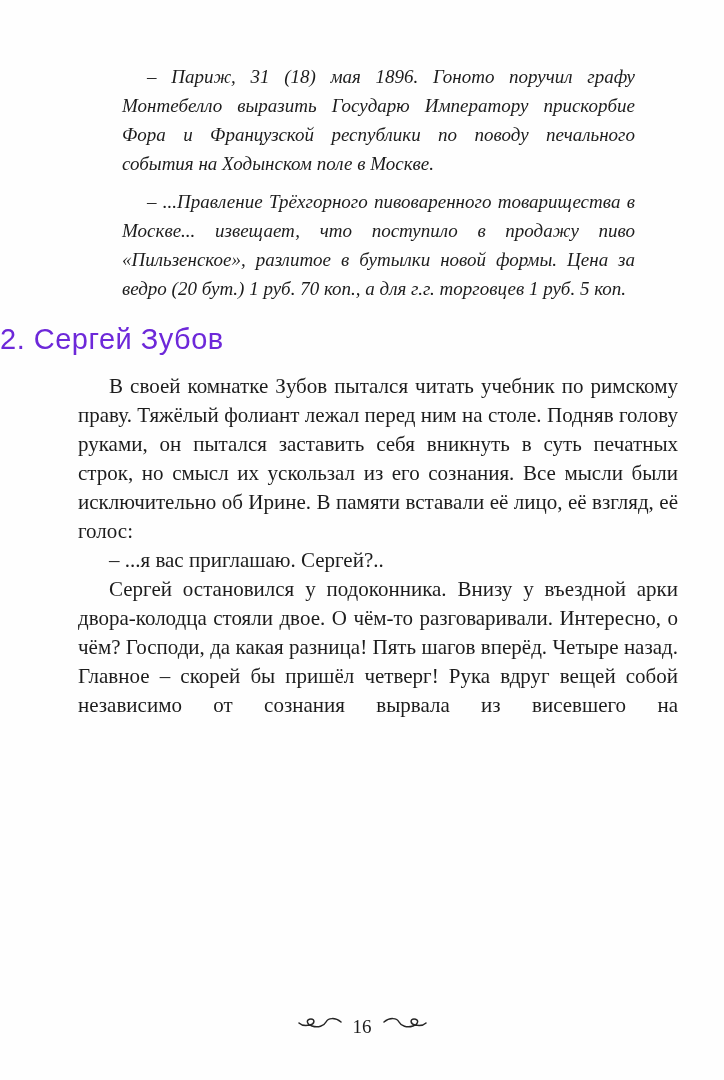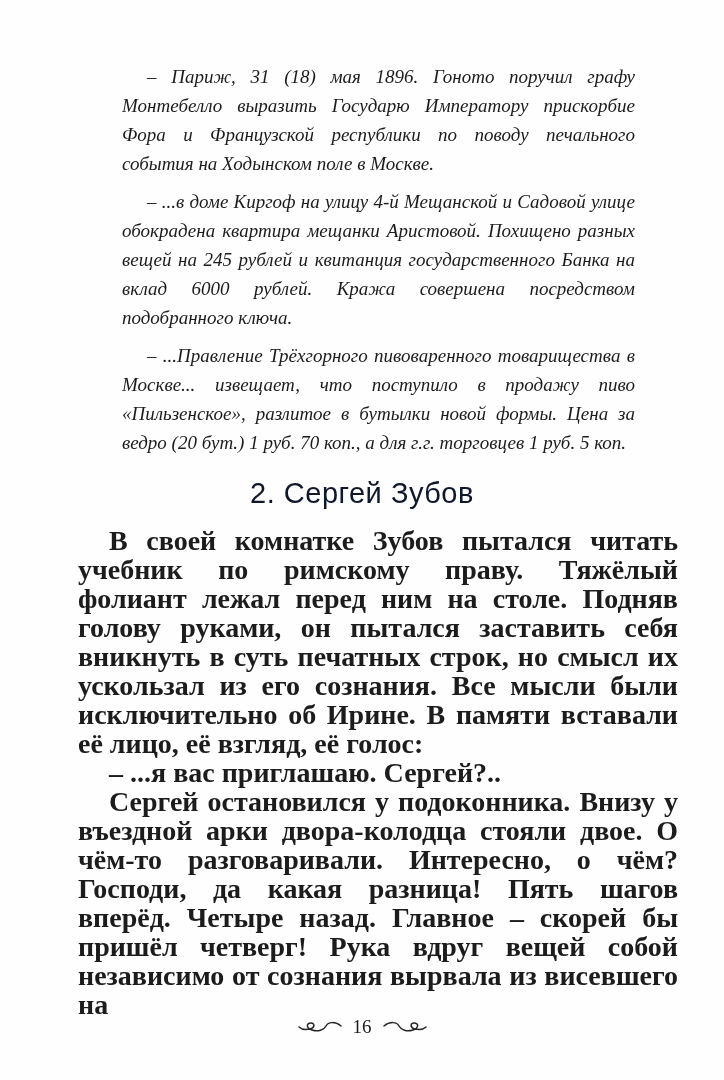--- a/index.html
+++ b/index.html
@@ -28,54 +28,53 @@
   .quotes p {
     margin: 0;
     text-indent: 25px;
   }
   .quotes p + p {
     margin-top: 9px;
   }
   
   .chapter-heading {
     margin: 18px 0 0 0;
-    text-align: center;
+    text-align: left;
     font-family: "Liberation Sans", sans-serif;
     font-weight: 400;
     font-size: 29px;
     line-height: 36px;
     letter-spacing: 0.5px;
-    color: #0f172a;
+    color: #6d28d9;
   }
   
   .body-text {
     margin: 15px 46px 0 78px;
     width: 600px;
-    font-size: 28px;
+    font-size: 21px;
     line-height: 29px;
     text-align: justify;
-    font-weight: bold;
   }
   .body-text p {
     margin: 0;
     text-indent: 31px;
   }
   
   .body-text p.continues {
     text-align-last: justify;
   }
   
   .page-footer {
     position: absolute;
     left: 0;
     right: 0;
     bottom: 42px;
     display: flex;
     justify-content: center;
-    align-items: center;
+    align-items: flex-start;
     gap: 11px;
   }
   .page-number {
     font-size: 19px;
     line-height: 22px;
     color: #1c1c1c;
   }
   .ornament {
     display: block;
     width: 44px;
@@ -88,21 +87,20 @@
     stroke-linecap: round;
   }
 </style>
 </head>
 <body>
 
 <div class="page">
 
   <section class="quotes">
     <p>– Париж, 31 (18) мая 1896. Гоното поручил графу Монтебелло выразить Государю Императору прискорбие Фора и Французской республики по поводу печального события на Ходынском поле в Москве.</p>
-    <p>– ...в доме Киргоф на улицу 4-й Мещанской и Садовой улице обокрадена квартира мещанки Аристовой. Похищено разных вещей на 245 рублей и квитанция государственного Банка на вклад 6000 рублей. Кража совершена посредством подобранного ключа.</p>
     <p>– ...Правление Трёхгорного пивоваренного товарищества в Москве... извещает, что поступило в продажу пиво «Пильзенское», разлитое в бутылки новой формы. Цена за ведро (20 бут.) 1 руб. 70 коп., а для г.г. торговцев 1 руб. 5 коп.</p>
   </section>
 
   <h2 class="chapter-heading">2. Сергей Зубов</h2>
 
   <section class="body-text">
     <p>В своей комнатке Зубов пытался читать учебник по римскому праву. Тяжёлый фолиант лежал перед ним на столе. Подняв голову руками, он пытался заставить себя вникнуть в суть печатных строк, но смысл их ускользал из его сознания. Все мысли были исключительно об Ирине. В памяти вставали её лицо, её взгляд, её голос:</p>
     <p>– ...я вас приглашаю. Сергей?..</p>
     <p class="continues">Сергей остановился у подоконника. Внизу у въездной арки двора-колодца стояли двое. О чём-то разговаривали. Интересно, о чём? Господи, да какая разница! Пять шагов вперёд. Четыре назад. Главное – скорей бы пришёл четверг! Рука вдруг вещей собой независимо от сознания вырвала из висевшего на</p>
   </section>

